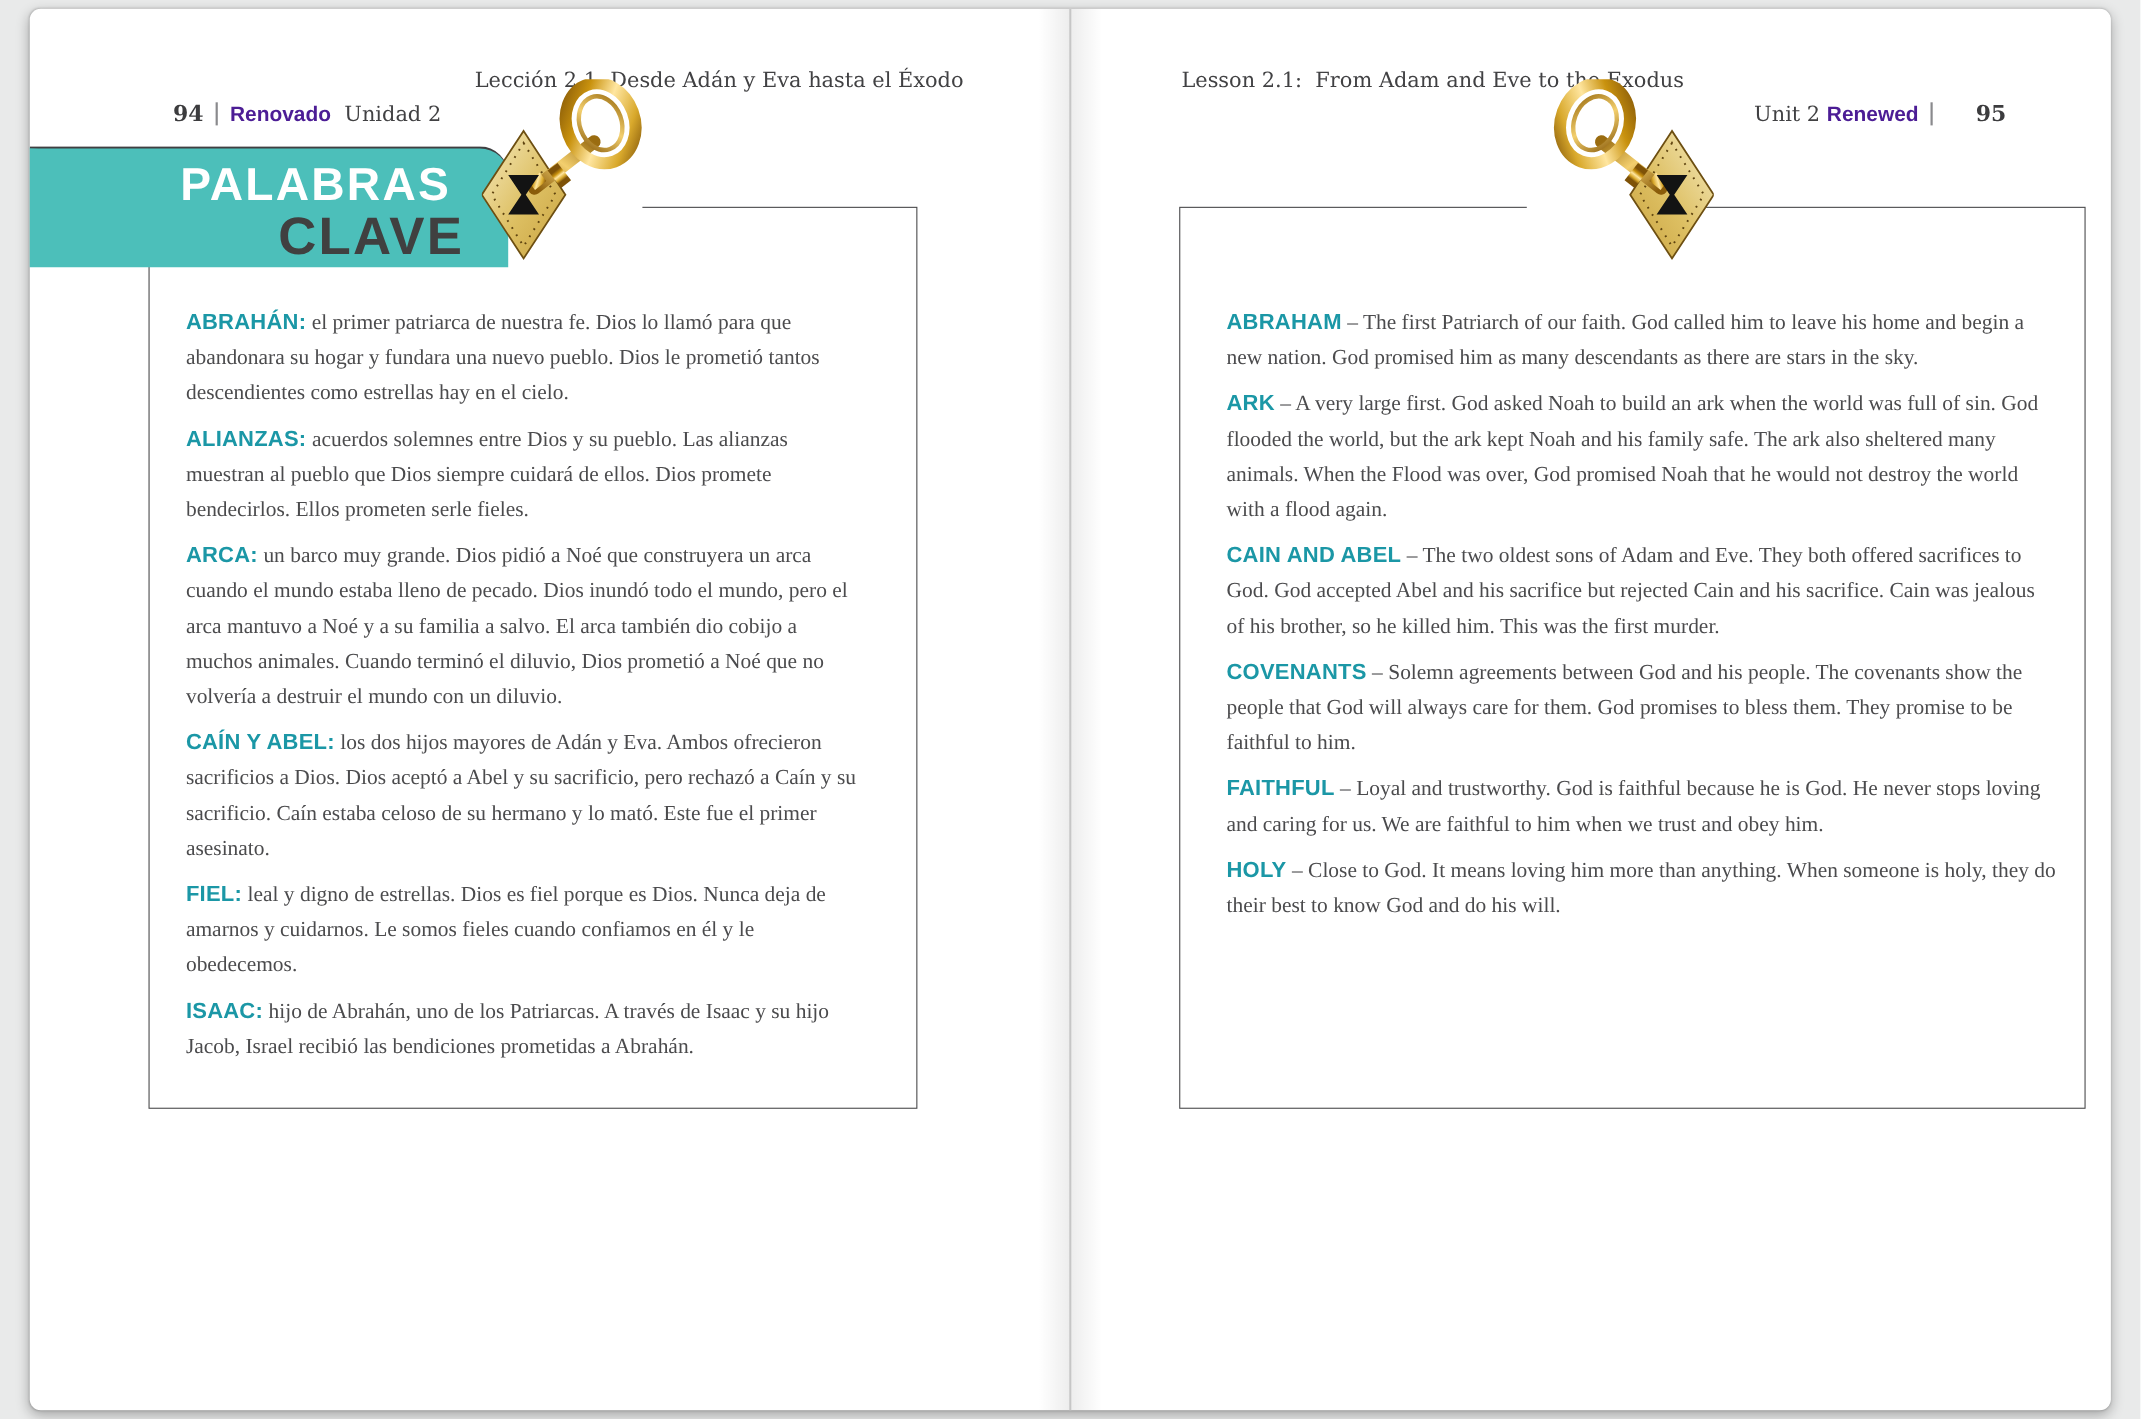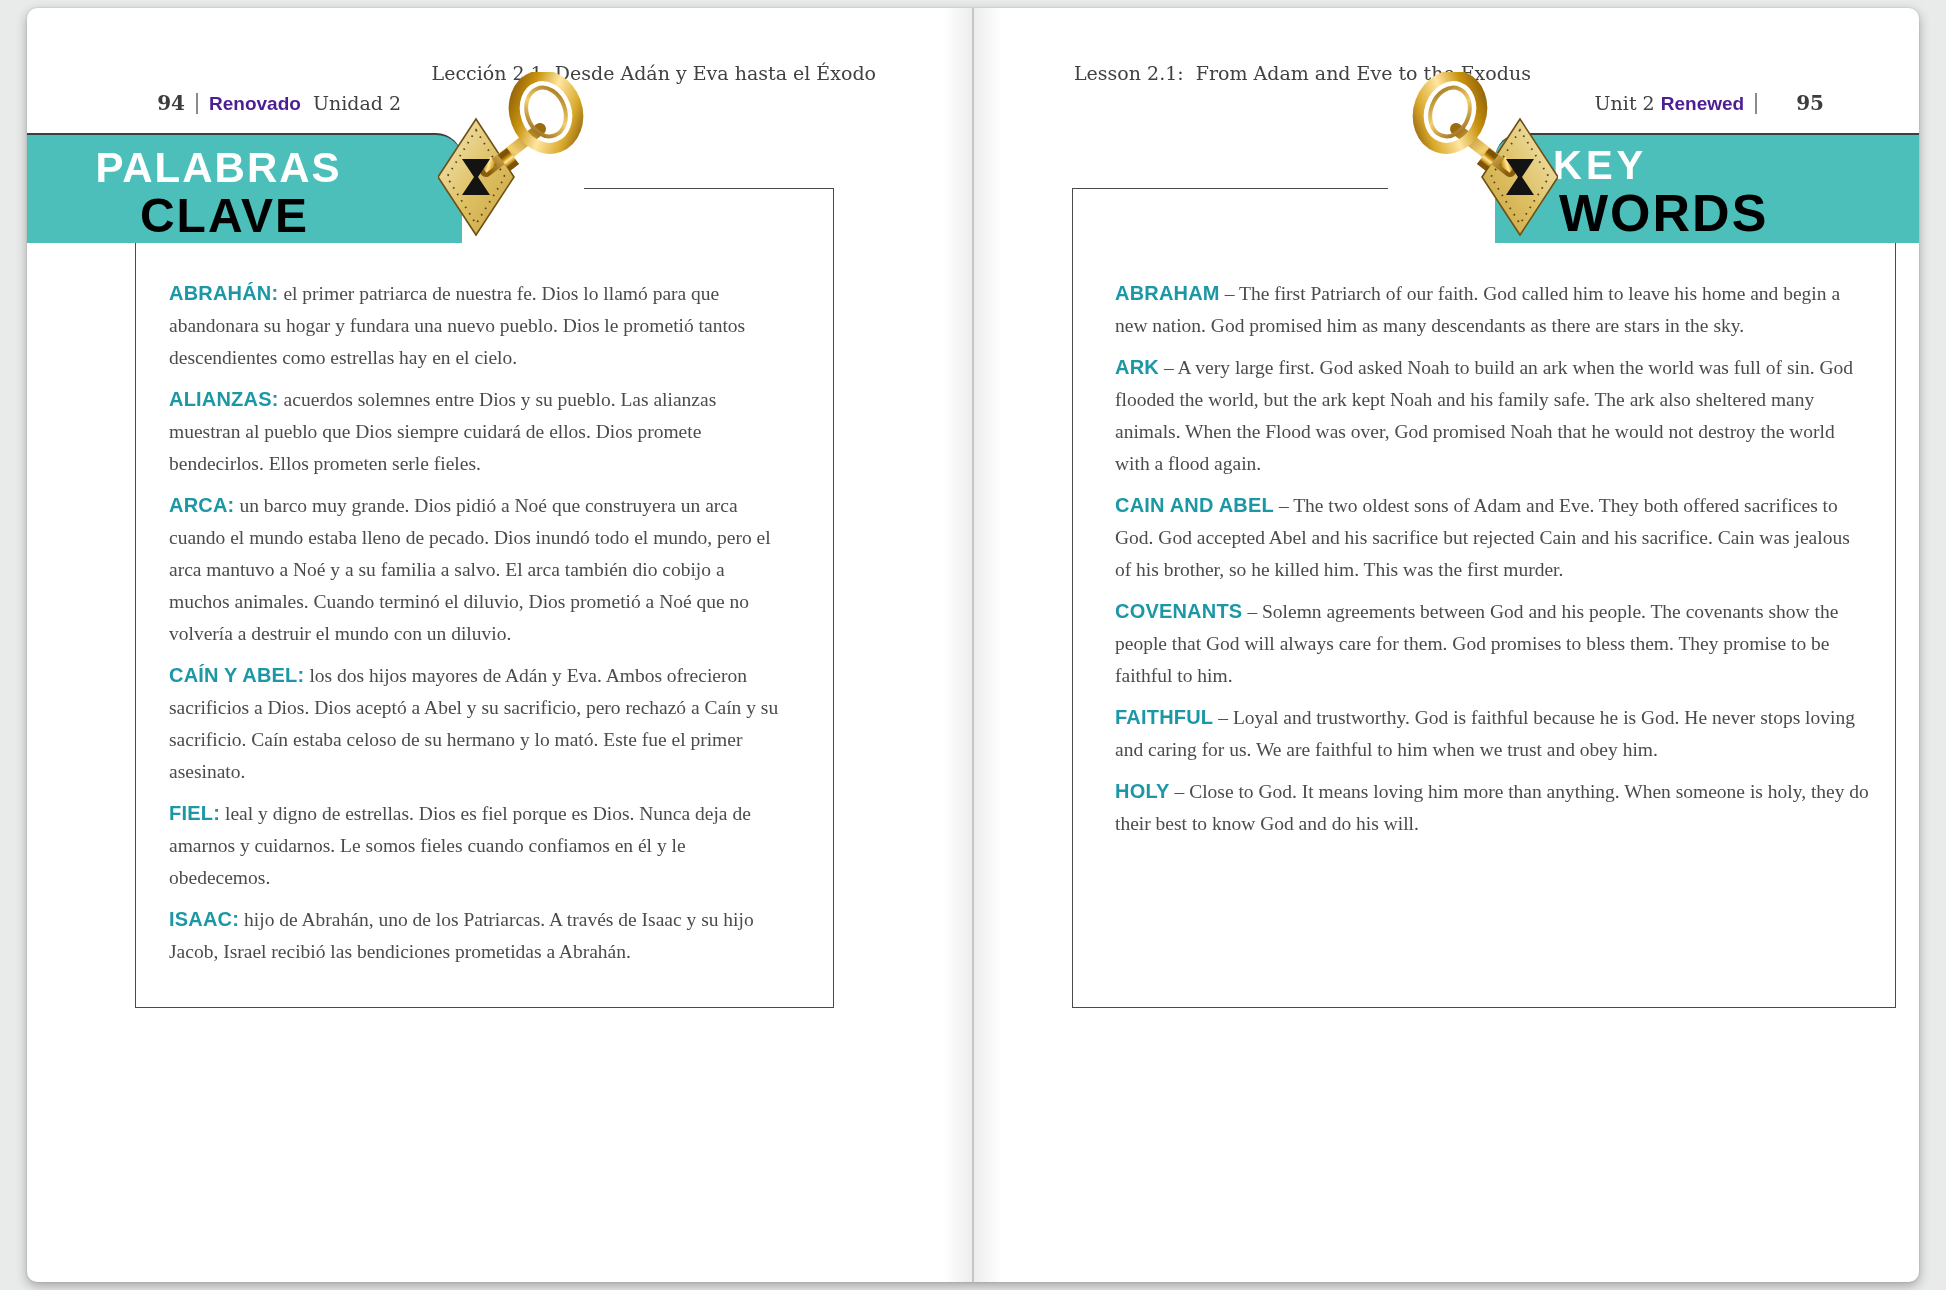--- a/index.html
+++ b/index.html
@@ -27,24 +27,24 @@
   #box-es{left:135px;width:699px;padding:88px 46px 0 33px;}
   #box-en{left:1072px;width:824px;padding:88px 26px 0 42px;}
   .entry{margin:0 0 9px 0;font-family:"Liberation Serif",serif;font-size:19.5px;
          line-height:32px;color:#4b4b4d;}
   .term{font-family:"Liberation Sans",sans-serif;font-weight:bold;font-size:20px;
         color:#1b97a6;letter-spacing:.2px;margin-right:5px;}
 
   
   .banner{position:absolute;top:133px;height:110px;background:#4cbfba;z-index:4;
           border-top:2.5px solid #3f3f41;display:flex;flex-direction:column;box-sizing:border-box;}
-  #banner-es{left:27px;width:435px;border-radius:0 26px 0 0;align-items:center;}
+  #banner-es{left:27px;width:435px;border-radius:0 26px 0 0;align-items:flex-end;}
   #banner-en{left:1495px;width:424px;border-radius:26px 0 0 0;align-items:flex-start;}
   .bt1{font-weight:bold;font-size:42px;line-height:1;color:#ffffff;letter-spacing:2px;}
-  .bt2{font-weight:bold;font-size:48px;line-height:1;color:#000000;letter-spacing:2px;}
+  .bt2{font-weight:bold;font-size:48px;line-height:1;color:#404040;letter-spacing:2px;}
   #banner-es .bt1{margin:12px 52px 0 0;}
   #banner-es .bt2{margin:3px 40px 0 0;}
   #banner-en .bt1{font-size:40px;letter-spacing:4px;margin:10px 0 0 58px;}
   #banner-en .bt2{font-size:52px;margin:2px 0 0 64px;}
 
   
   .patch{position:absolute;top:183px;height:12px;background:#ffffff;z-index:5;}
   #patch-es{left:462px;width:122px;}
   #patch-en{left:1388px;width:107px;}
 
@@ -89,24 +89,20 @@
     <p class="entry"><span class="term">HOLY</span><span>– Close to God. It means loving him more than anything. When someone is holy, they do their best to know God and do his will.</span></p>
   </div>
 
   <div class="patch" id="patch-es"></div>
   <div class="patch" id="patch-en"></div>
 
   <div class="banner" id="banner-es">
     <div class="bt1">PALABRAS</div>
     <div class="bt2">CLAVE</div>
   </div>
-  <div class="banner" id="banner-en">
-    <div class="bt1">KEY</div>
-    <div class="bt2">WORDS</div>
-  </div>
 
   <svg class="key-icon" id="key-es" viewBox="0 0 150 170">
     <defs>
       <linearGradient id="gold" x1="0" y1="0" x2="1" y2="1">
         <stop offset="0" stop-color="#7e5207"></stop>
           <stop offset="0.28" stop-color="#c9920e"></stop>
         <stop offset="0.52" stop-color="#ffe6a0"></stop>
           <stop offset="0.78" stop-color="#d9a92c"></stop>
         <stop offset="1" stop-color="#7e5207"></stop>
       </linearGradient>

